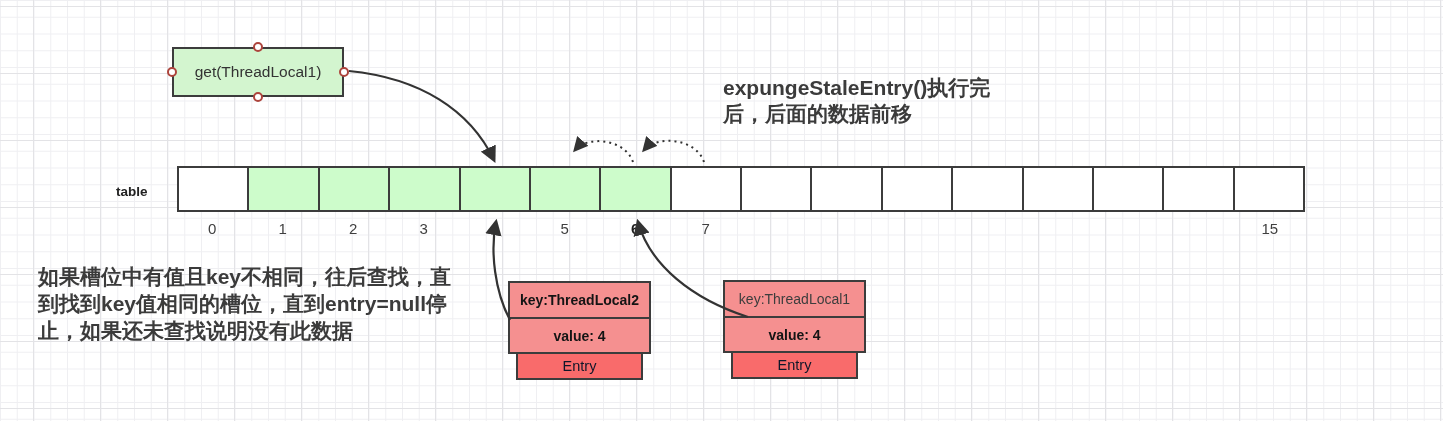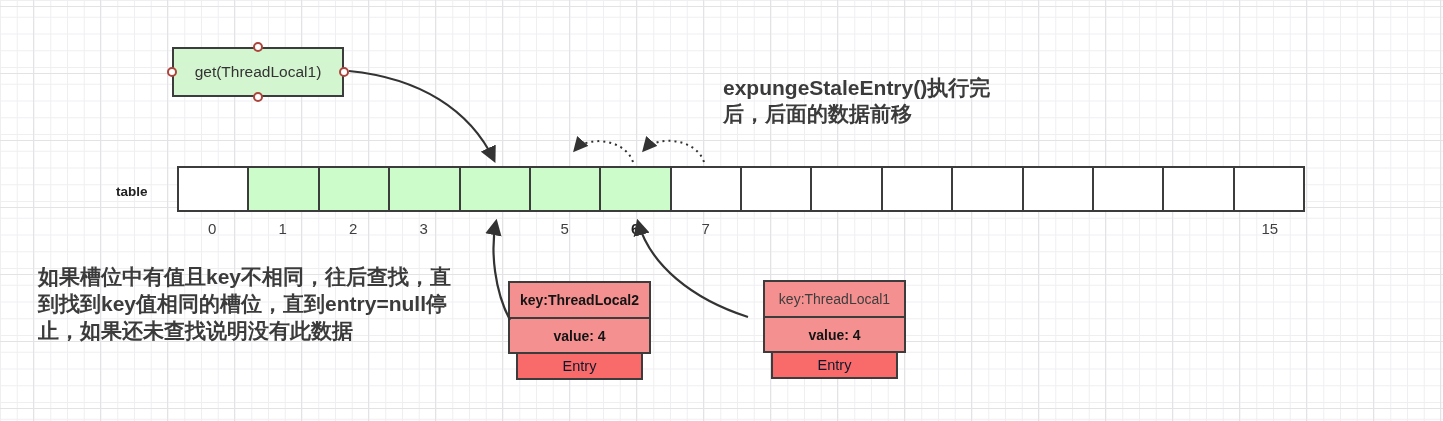--- a/index.html
+++ b/index.html
@@ -73,21 +73,21 @@
     display:flex;align-items:center;justify-content:center;
     font-size:14px;color:#3d3d3d;
   }
   .entry-box .row.value{margin-top:-2px;height:37px;font-weight:bold;color:#141414;}
   .entry-box .row.footer{
     margin-top:-2px;height:28px;width:127px;margin-left:auto;margin-right:auto;
     background:var(--red,#f96b6b);color:#0f172a;font-size:14.5px;
   }
   .entry-box.key-bold .row.key{font-weight:bold;color:#141414;}
   .entry-box.pos-left{left:508px;top:281px;}
-  .entry-box.pos-right{left:763px;top:280px;}
+  .entry-box.pos-right{left:723px;top:280px;}
 </style>
 </head>
 <body>
 
 <div class="canvas">
 
   <svg class="arrow-layer" viewBox="0 0 1443 421">
     <defs>
       <marker id="ah" viewBox="0 0 10 10" refX="8" refY="5" markerWidth="7.5" markerHeight="7.5" orient="auto">
         <path d="M0,0 L10,5 L0,10 z" fill="#333333"></path>

